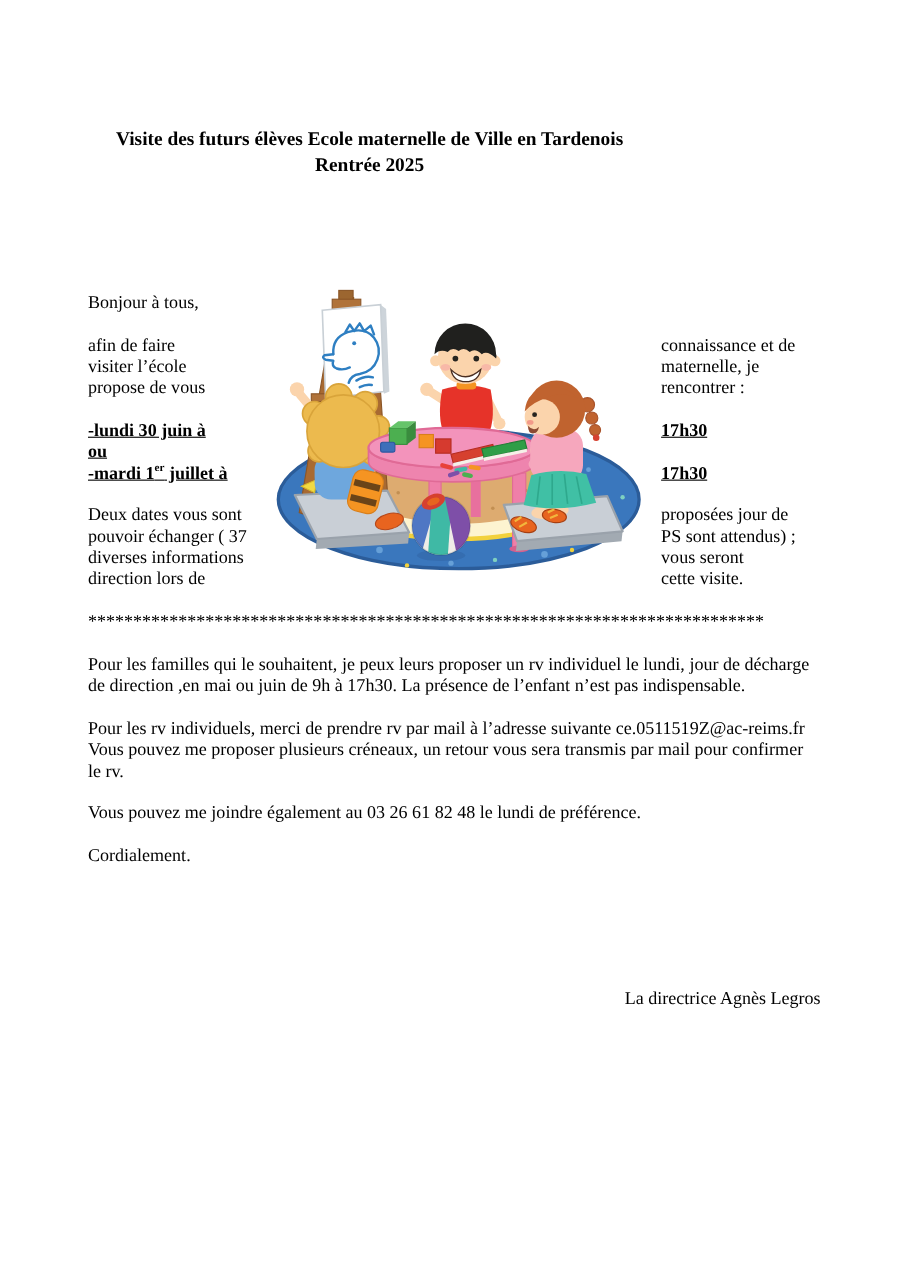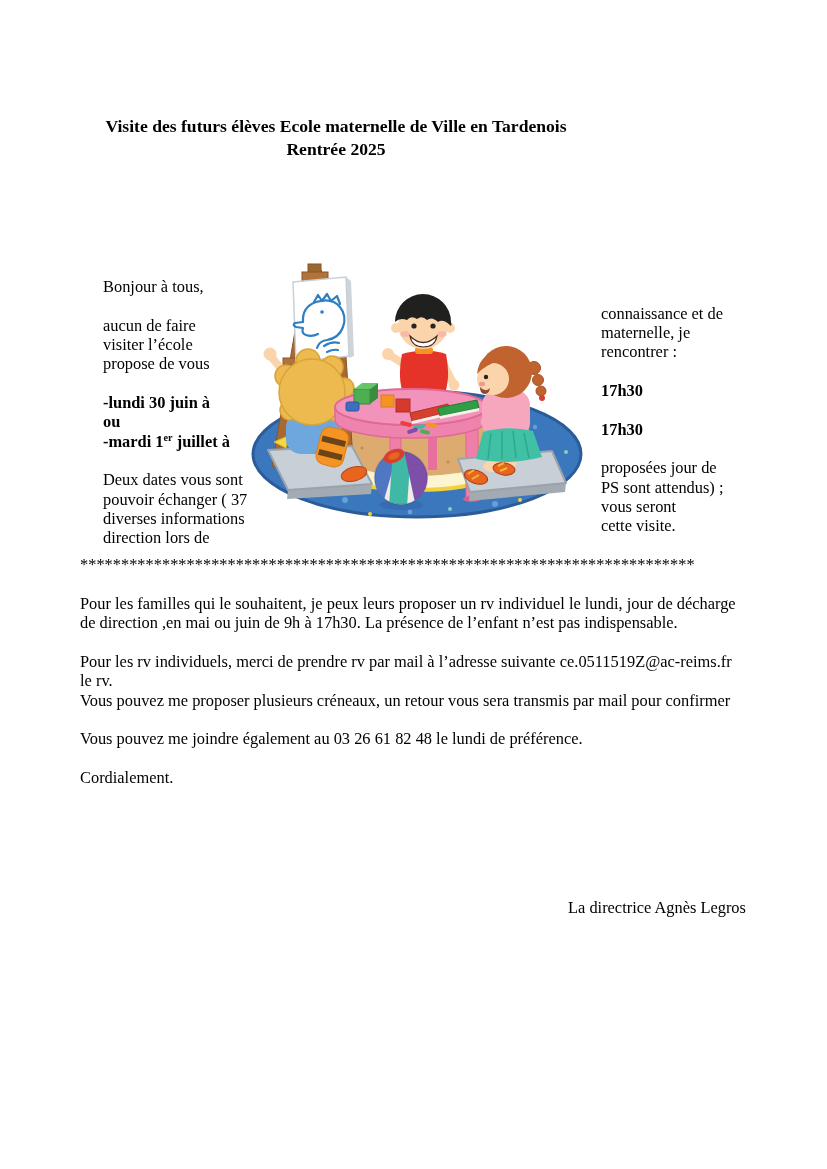--- a/index.html
+++ b/index.html
@@ -7,24 +7,24 @@
     position:relative; width:827px; height:1169px; background:#ffffff;
     font-family:"Liberation Serif","DejaVu Serif",serif;
     color:#000; overflow:hidden;
   }
   .title {
     position:absolute; top:115px; left:0; width:672px;
     text-align:center; font-weight:bold; font-size:17.6px; line-height:23px;
   }
   .letter-body { position:absolute; left:80px; top:265px; width:700px; font-size:16.4px; }
   .wrap-columns { position:relative; height:271px; }
-  .col-left  { position:absolute; left:0;   top:12px;margin-left:23px; }
+  .col-left  { position:absolute; left:0;   top:0; }
   .col-right { position:absolute; left:521px; top:0; }
   .line { height:19.35px; line-height:19.35px; white-space:pre; }
-  .line.bold { font-weight:bold; }
+  .line.bold { font-weight:bold;text-decoration:underline; }
   .line sup { font-size:0.62em; line-height:0; }
   .illustration { position:absolute; left:250px; top:262px; width:335px; height:258px; }
   .signature { position:absolute; left:568px; top:898px; font-size:16.4px; }
 </style>
 </head>
 <body>
 
 <div class="page">
 
   <div class="title">
@@ -212,21 +212,21 @@
       <ellipse cx="144" cy="194" rx="11" ry="6.5" fill="#d6402f" transform="rotate(-22 144 194)"></ellipse>
       <ellipse cx="144" cy="194" rx="6" ry="3.2" fill="#e8641f" transform="rotate(-22 144 194)"></ellipse>
     </g>
   </svg>
 
   <div class="letter-body">
     <div class="wrap-columns">
       <div class="col-left" id="col-left">
           <div class="line">Bonjour à tous,</div>
           <div class="line">&nbsp;</div>
-          <div class="line">aucun de faire</div>
+          <div class="line">afin de faire</div>
           <div class="line">visiter l’école</div>
           <div class="line">propose de vous</div>
           <div class="line">&nbsp;</div>
           <div class="line bold">-lundi 30 juin à</div>
           <div class="line bold">ou</div>
           <div class="line bold"><span>-mardi 1</span><sup>er</sup><span> juillet à</span></div>
           <div class="line">&nbsp;</div>
           <div class="line">Deux dates vous sont</div>
           <div class="line">pouvoir échanger ( 37</div>
           <div class="line">diverses informations</div>
@@ -250,22 +250,22 @@
         </div>
     </div>
     <div id="flow">
         <div class="line">&nbsp;</div>
         <div class="line">***************************************************************************</div>
         <div class="line">&nbsp;</div>
         <div class="line">Pour les familles qui le souhaitent, je peux leurs proposer un rv individuel le lundi, jour de décharge</div>
         <div class="line">de direction ,en mai ou juin de 9h à 17h30. La présence de l’enfant n’est pas indispensable.</div>
         <div class="line">&nbsp;</div>
         <div class="line">Pour les rv individuels, merci de prendre rv par mail à l’adresse suivante ce.0511519Z@ac-reims.fr</div>
+        <div class="line">Vous pouvez me proposer plusieurs créneaux, un retour vous sera transmis par mail pour confirmer</div>
         <div class="line">le rv.</div>
-        <div class="line">Vous pouvez me proposer plusieurs créneaux, un retour vous sera transmis par mail pour confirmer</div>
         <div class="line">&nbsp;</div>
         <div class="line">Vous pouvez me joindre également au 03 26 61 82 48 le lundi de préférence.</div>
         <div class="line">&nbsp;</div>
         <div class="line">Cordialement.</div>
       </div>
   </div>
 
   <div class="signature">La directrice Agnès Legros</div>
 
 </div>

